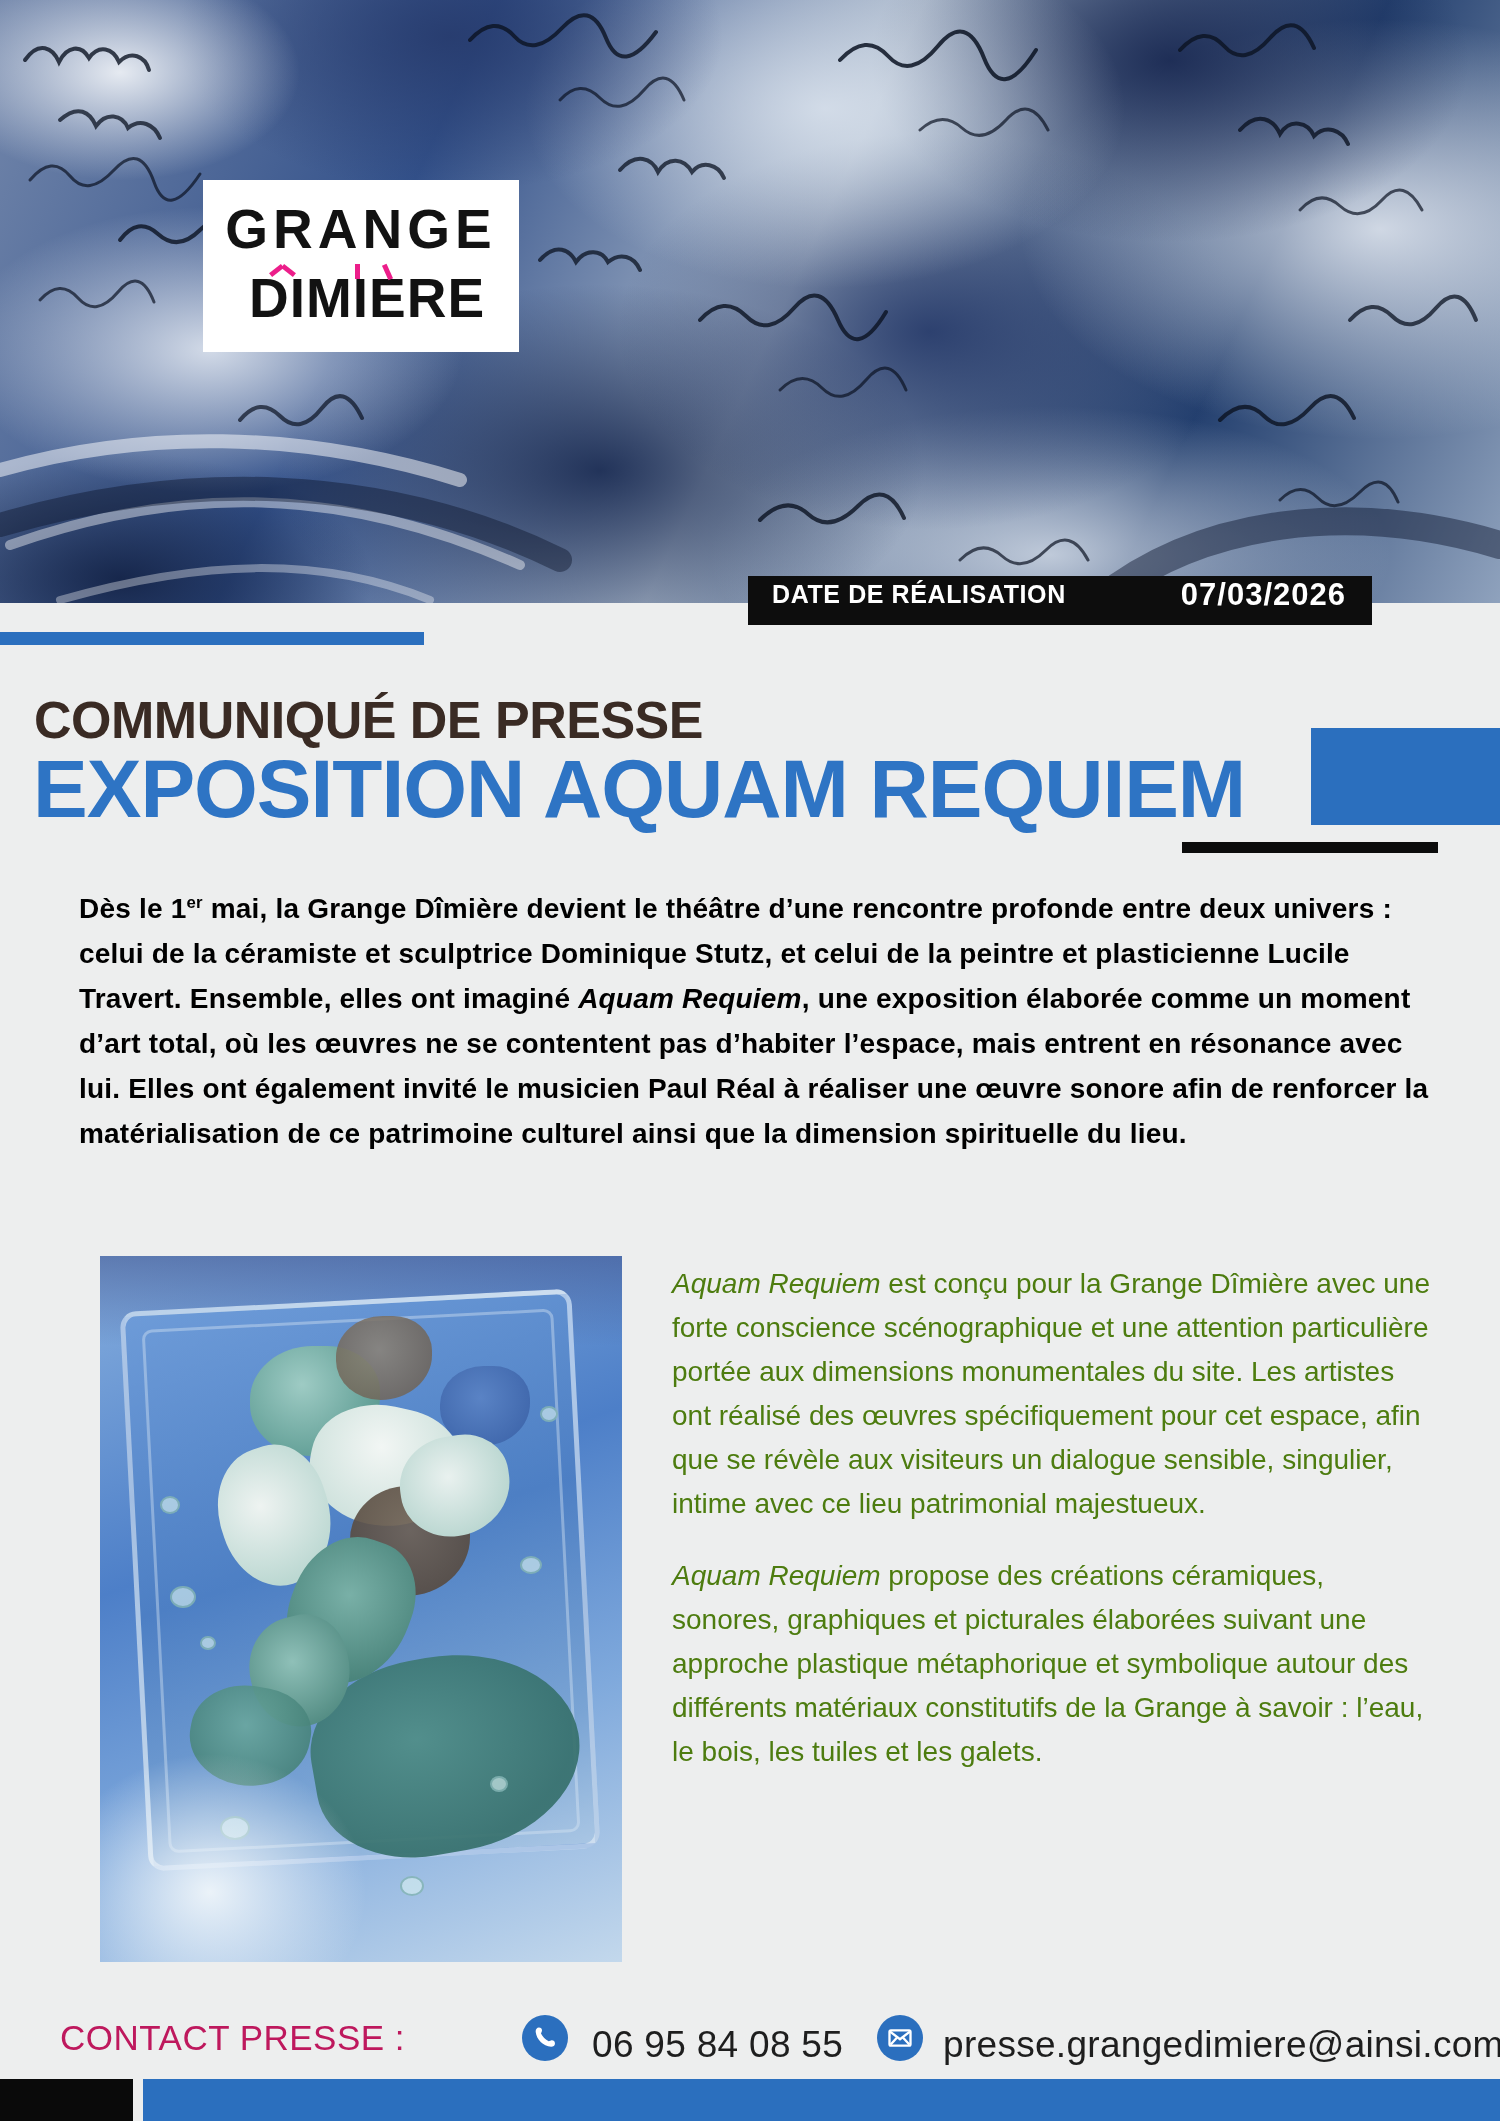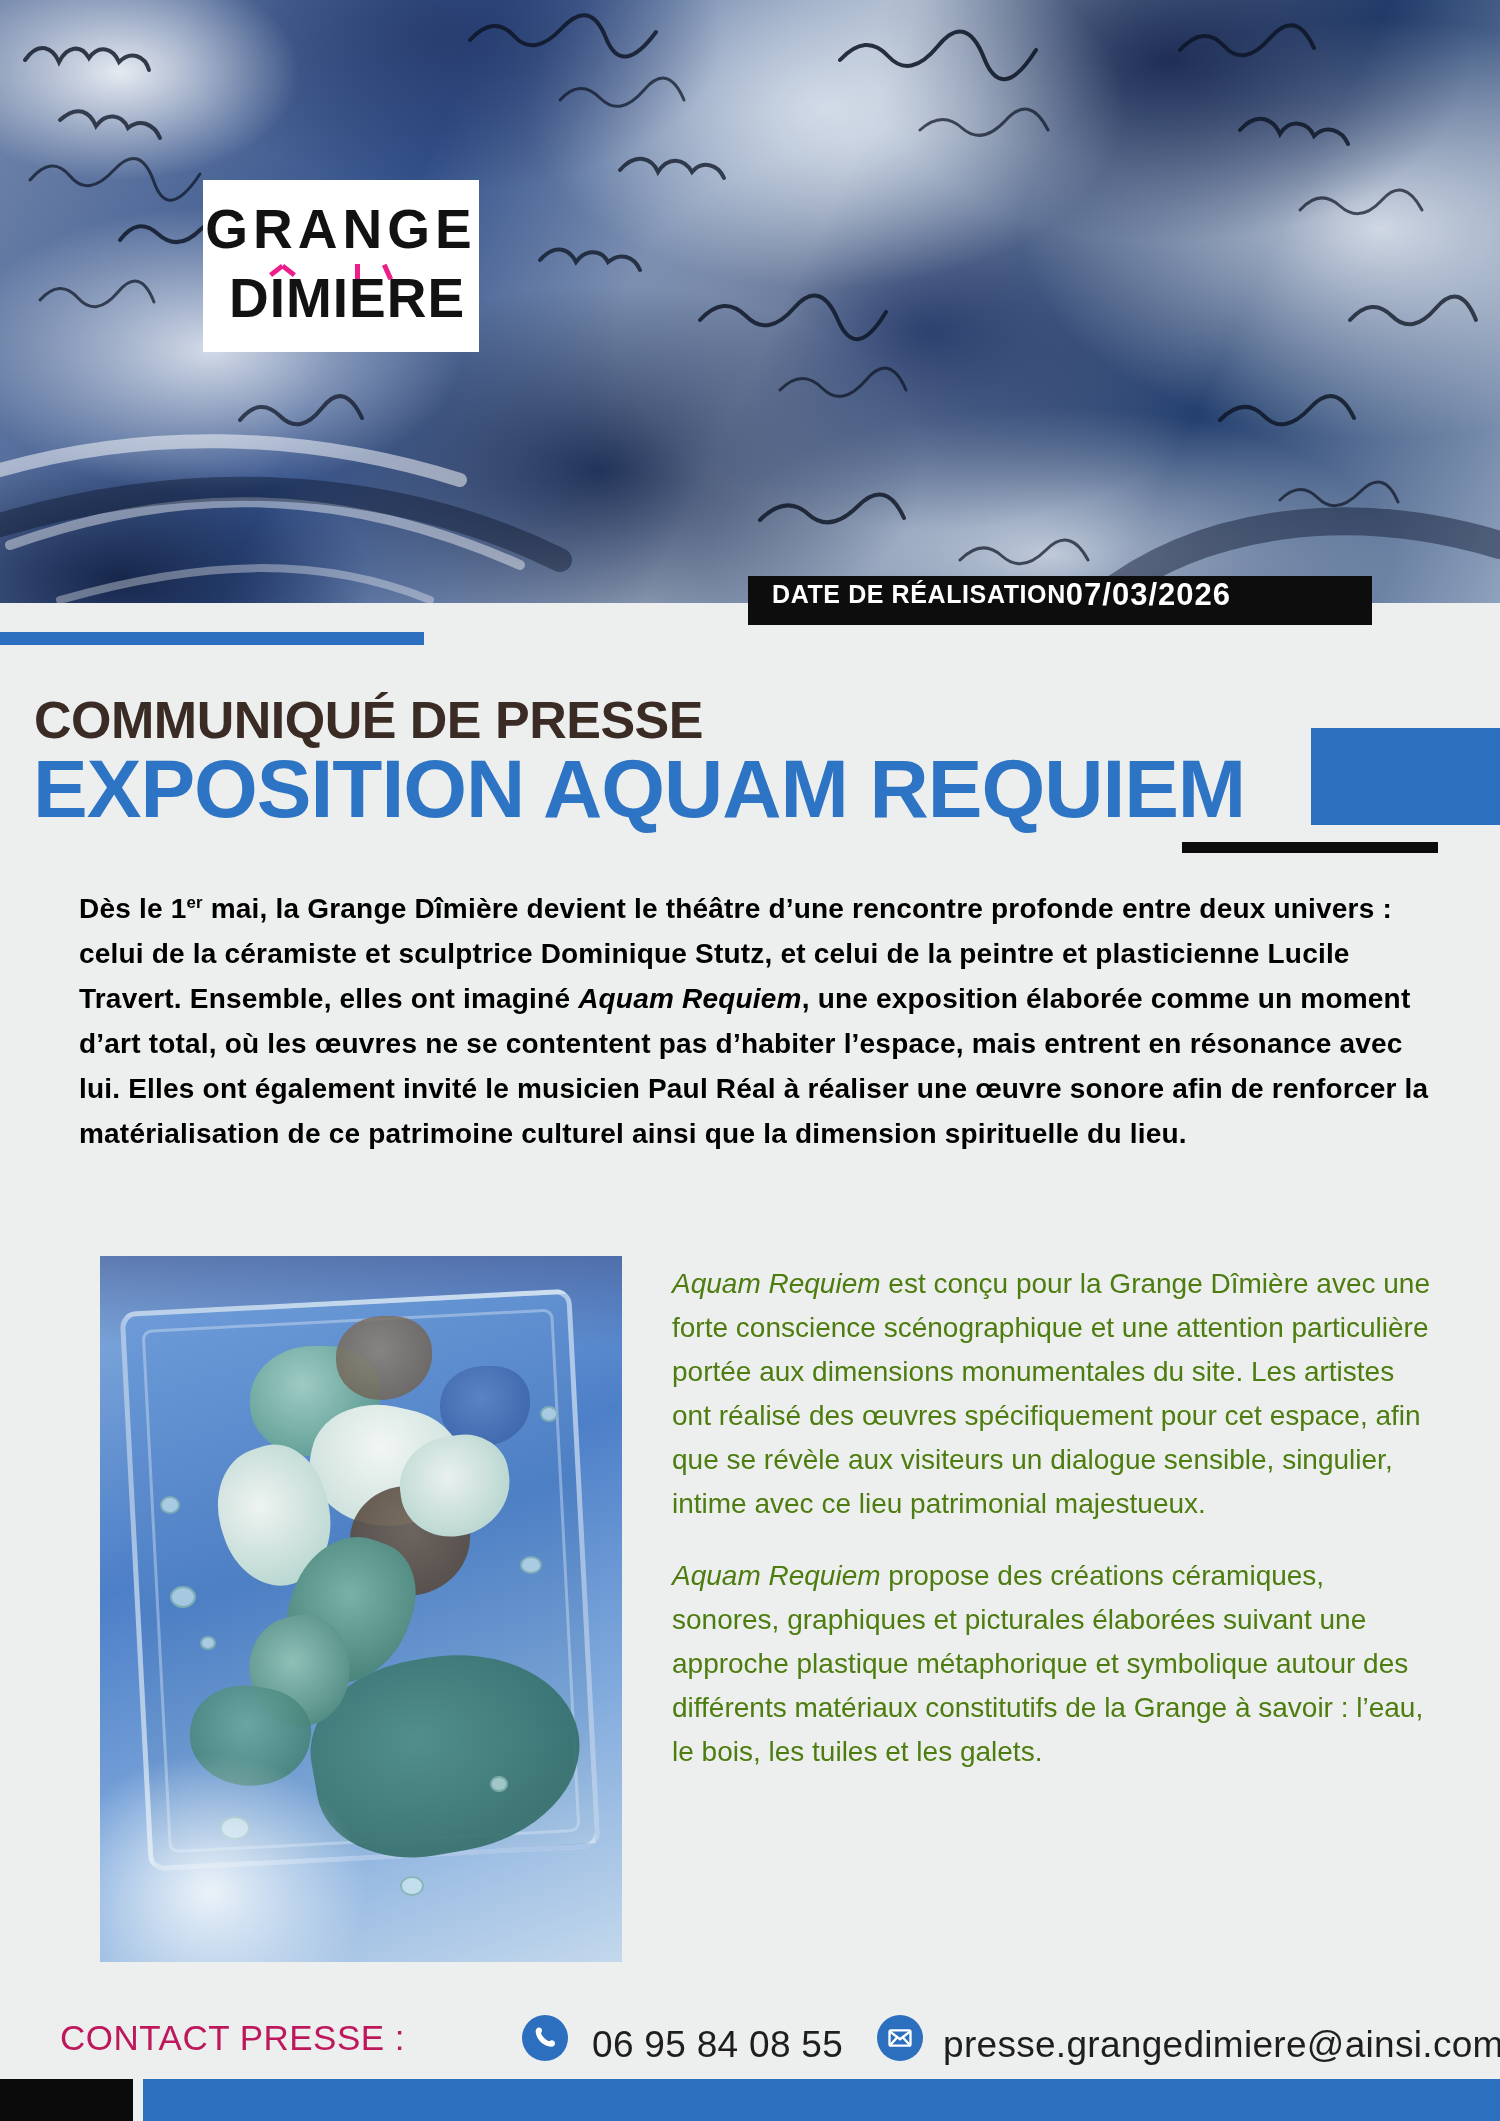--- a/index.html
+++ b/index.html
@@ -22,36 +22,36 @@
       radial-gradient(ellipse 520px 330px at 62% 55%, rgba(28,48,98,.82), transparent 60%),
       radial-gradient(ellipse 460px 260px at 14% 58%, rgba(226,232,241,.9), transparent 55%),
       radial-gradient(ellipse 540px 310px at 40% 78%, rgba(16,33,73,.85), transparent 60%),
       radial-gradient(ellipse 620px 270px at 70% 92%, rgba(224,231,240,.8), transparent 55%),
       radial-gradient(ellipse 420px 210px at 8% 96%, rgba(18,33,68,.9), transparent 60%),
       linear-gradient(115deg,#7387ab 0%,#33518a 28%,#a8b6c9 52%,#24406f 78%,#8fa2bd 100%);
   }
   .hero svg{position:absolute;left:0;top:0;}
   
   .logo-box{
-    position:absolute;left:203px;top:180px;width:276px;height:172px;
+    position:absolute;left:203px;top:180px;width:316px;height:172px;
     background:#ffffff;text-align:center;color:#121212;
   }
   .logo-line1{margin-top:22px;font-size:55px;font-weight:bold;letter-spacing:5px;line-height:1;}
   .logo-line2{margin-top:14px;font-size:55px;font-weight:bold;letter-spacing:1px;line-height:1;padding-left:12px;}
   .logo-accents{position:absolute;left:0;top:84px;width:100%;height:16px;}
   .acc{position:absolute;background:#ec1e8a;}
   .acc-c1{left:66px;top:4px;width:15px;height:5px;transform:rotate(-38deg);}
   .acc-c2{left:78px;top:4px;width:15px;height:5px;transform:rotate(38deg);}
   .acc-tick{left:152px;top:0;width:5px;height:15px;}
   .acc-grave{left:182px;top:0;width:5px;height:16px;transform:rotate(-24deg);}
   
   .date-bar{
     position:absolute;left:748px;top:576px;width:624px;height:49px;
     background:#0d0d0d;color:#ffffff;display:flex;align-items:center;
-    padding:0 26px 12px 24px;
+    justify-content:space-between;padding:0 26px 12px 24px;
   }
   .date-label{font-size:25px;font-weight:700;letter-spacing:.6px;}
   .date-value{font-size:31px;font-weight:800;letter-spacing:1px;}
   
   .accent-bar{position:absolute;left:0;top:632px;width:424px;height:13px;background:#2b6fbe;}
   .kicker{position:absolute;left:34px;top:694px;font-size:52px;font-weight:800;
     letter-spacing:-.5px;color:#3a2b24;line-height:1;}
   .title{position:absolute;left:33px;top:748px;font-size:82px;font-weight:800;
     letter-spacing:-1px;color:#2e74c4;line-height:1;white-space:nowrap;}
   .blue-square{position:absolute;left:1311px;top:728px;width:189px;height:97px;background:#2b6fbe;}

